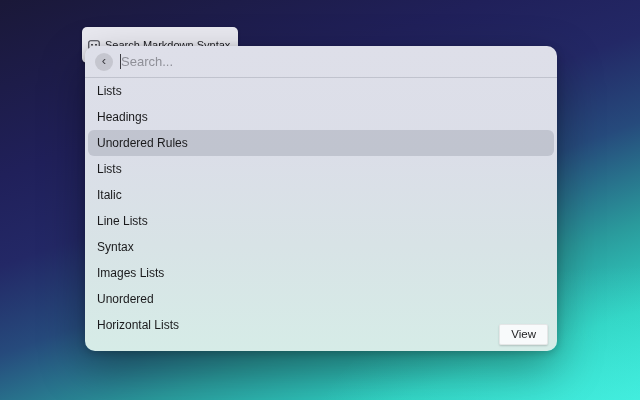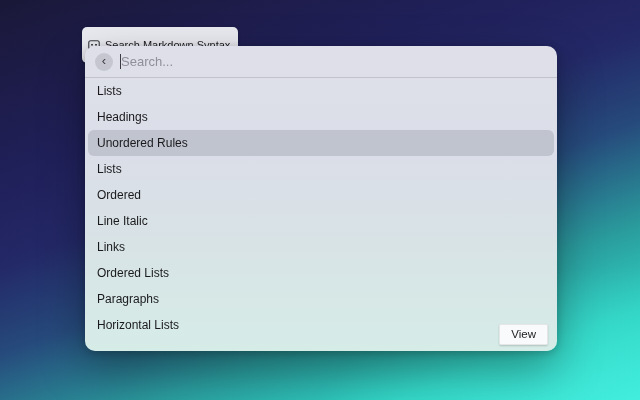--- a/index.html
+++ b/index.html
@@ -122,33 +122,33 @@
     <div class="row">
         <span>Headings</span>
       </div>
     <div class="row selected">
         <span>Unordered Rules</span>
       </div>
     <div class="row">
         <span>Lists</span>
       </div>
     <div class="row">
-        <span>Ordered</span>
+        <span>Italic</span>
       </div>
     <div class="row">
-        <span>Line Italic</span>
+        <span>Line Lists</span>
       </div>
     <div class="row">
-        <span>Links</span>
+        <span>Syntax</span>
       </div>
     <div class="row">
-        <span>Ordered Lists</span>
+        <span>Images Lists</span>
       </div>
     <div class="row">
-        <span>Paragraphs</span>
+        <span>Unordered</span>
       </div>
     <div class="row">
         <span>Horizontal Lists</span>
       </div>
   </div>
 
   <button class="view-btn">View</button>
 </div>
 
 </body></html>

